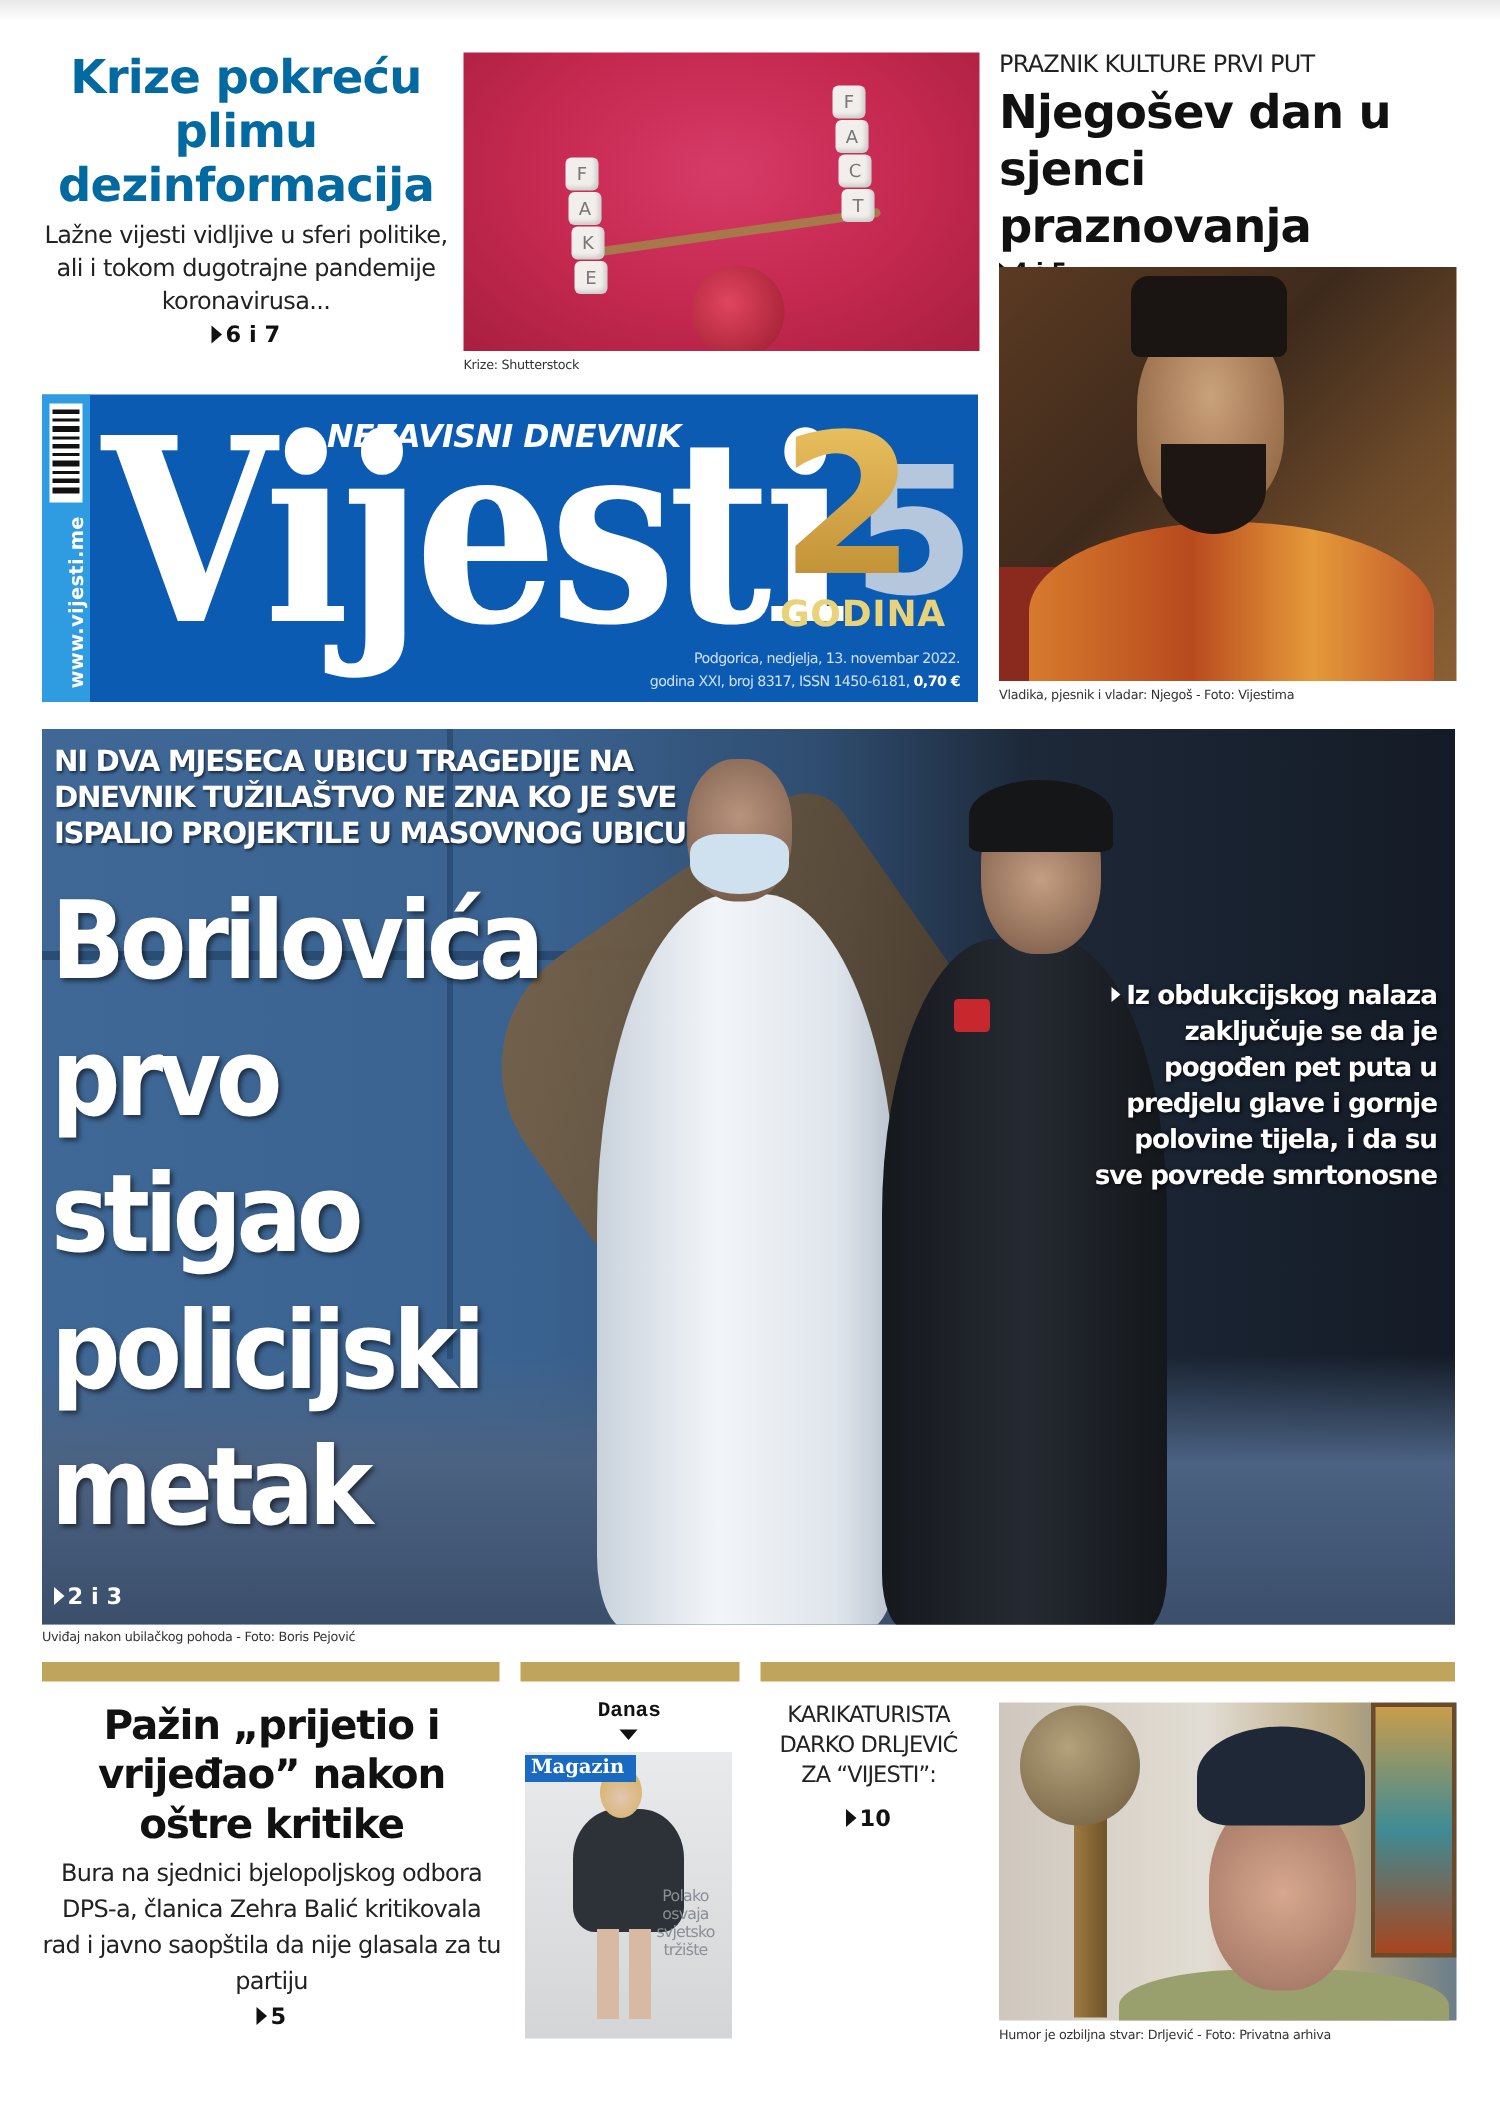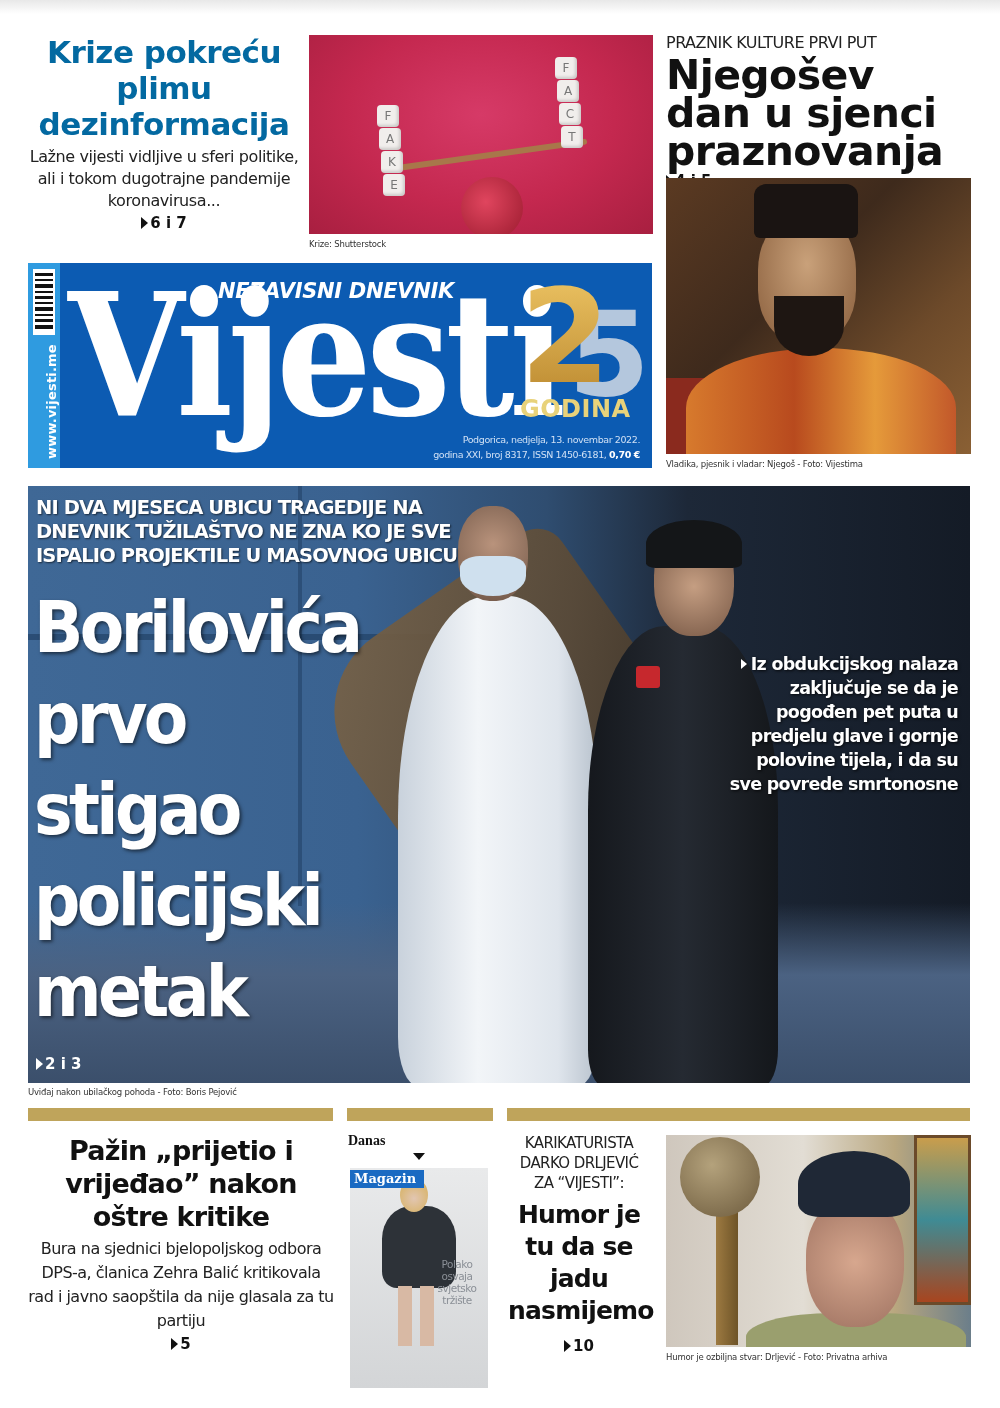--- a/index.html
+++ b/index.html
@@ -17,21 +17,21 @@
   
   .photo-fake { position: absolute; left: 309px; top: 35px; width: 344px; height: 199px; background: radial-gradient(ellipse at 50% 40%, #d63a67 0%, #c4284f 55%, #a81f40 100%); overflow: hidden; }
   .cube { position: absolute; width: 22px; height: 22px; background: #f1eeec; border-radius: 4px; font-family: "DejaVu Sans", sans-serif; font-size: 12px; color: #777; text-align: center; line-height: 22px; box-shadow: inset -2px -2px 3px rgba(0,0,0,0.15); }
   .plank { position: absolute; left: 75px; top: 132px; width: 205px; height: 6px; background: #a8774a; transform: rotate(-8deg); transform-origin: left center; border-radius: 3px; }
   .virus { position: absolute; left: 152px; top: 142px; width: 62px; height: 62px; border-radius: 50%; background: radial-gradient(circle at 40% 40%, #e0455e, #9a1a2e); }
   .caption { position: absolute; font-family: "DejaVu Sans", sans-serif; font-size: 8.5px; color: #333; letter-spacing: -0.2px; }
 
   
   .teaser-right { position: absolute; left: 666px; top: 33px; width: 303px; text-align: left; }
   .teaser-right .kicker { font-family: "DejaVu Sans", sans-serif; font-size: 16px; font-weight: 400; letter-spacing: -0.5px; color: #222; }
-  .teaser-right h2 { font-family: "DejaVu Sans", sans-serif; font-weight: 700; font-size: 41px; line-height: 38px; letter-spacing: -0.6px; margin-top: 4px; }
+  .teaser-right h2 { font-family: "DejaVu Sans", sans-serif; font-weight: 700; font-size: 31px; line-height: 38px; letter-spacing: -0.6px; margin-top: 4px; }
   .photo-njegos { position: absolute; left: 666px; top: 178px; width: 305px; height: 276px; background: linear-gradient(135deg, #5b3a22 0%, #3e2a1c 40%, #6d4a2a 70%, #8a6034 100%); overflow: hidden; }
   .njegos-face { position: absolute; left: 92px; top: 34px; width: 98px; height: 130px; border-radius: 45% 45% 40% 40%; background: radial-gradient(ellipse at 50% 40%, #c9a17a, #8a5f3d); }
   .njegos-hat { position: absolute; left: 88px; top: 6px; width: 104px; height: 54px; border-radius: 12px 12px 6px 6px; background: #1a1412; }
   .njegos-beard { position: absolute; left: 108px; top: 118px; width: 70px; height: 60px; border-radius: 0 0 50% 50%; background: #1e1612; }
   .njegos-body { position: absolute; left: 20px; top: 170px; width: 270px; height: 120px; border-radius: 50% 50% 0 0; background: linear-gradient(90deg, #d77a2d, #b84a1e 40%, #e59a3a 70%, #c2582a); }
   .njegos-shawl { position: absolute; left: 0; top: 200px; width: 100px; height: 80px; background: #8a2a1e; border-radius: 0 60% 0 0; }
 
   
   .masthead { position: absolute; left: 28px; top: 263px; width: 624px; height: 205px; background: #0c5bb2; overflow: hidden; }
   .masthead .strip { position: absolute; left: 0; top: 0; width: 32px; height: 205px; background: #2f9be0; }
@@ -70,23 +70,23 @@
   .bullets { position: absolute; right: 12px; top: 166px; width: 230px; text-align: right; font-family: "DejaVu Sans", sans-serif; font-weight: 700; font-size: 17.5px; line-height: 24px; color: #fff; letter-spacing: -0.7px; text-shadow: 1px 1px 3px rgba(0,0,0,0.8); }
   .bullets .tri-w { display: inline-block; width: 0; height: 0; border-top: 5px solid transparent; border-bottom: 5px solid transparent; border-left: 6px solid #fff; margin-right: 4px; vertical-align: 1px; }
 
   
   .goldbar { position: absolute; top: 1108px; height: 13px; background: #bfa45b; }
 
   .bottom-left { position: absolute; left: 28px; top: 1134px; width: 306px; text-align: center; }
   .bottom-left h3 { font-family: "DejaVu Sans", sans-serif; font-weight: 700; font-size: 27px; line-height: 33px; letter-spacing: -0.8px; }
   .bottom-left p { font-family: "DejaVu Sans", sans-serif; font-size: 16px; line-height: 24px; letter-spacing: -0.5px; color: #222; margin-top: 4px; }
 
-  .danas { position: absolute; left: 348px; top: 1133px; width: 143px; font-family: Liberation Serif, serif; font-weight: 700; font-size: 14px; }
+  .danas { position: absolute; left: 348px; top: 1133px; width: 143px; text-align: center; font-family: Liberation Mono, monospace; font-weight: 700; font-size: 14px; }
   .danas-tri { position: absolute; left: 413px; top: 1153px; width: 0; height: 0; border-left: 6px solid transparent; border-right: 6px solid transparent; border-top: 7px solid #111; }
-  .magazin { position: absolute; left: 350px; top: 1168px; width: 138px; height: 220px; background: linear-gradient(180deg, #e9eaeb, #d3d5d7); overflow: hidden; }
+  .magazin { position: absolute; left: 350px; top: 1168px; width: 138px; height: 191px; background: linear-gradient(180deg, #e9eaeb, #d3d5d7); overflow: hidden; }
   .magazin-label { position: absolute; left: 0; top: 2px; width: 74px; height: 18px; background: #1a6ac2; color: #fff; font-family: "DejaVu Serif", serif; font-weight: 700; font-size: 13px; line-height: 18px; padding-left: 4px; white-space: nowrap; overflow: hidden; }
   .mag-woman-head { position: absolute; left: 50px; top: 10px; width: 28px; height: 34px; border-radius: 50%; background: radial-gradient(circle at 50% 60%, #e2c6b2, #d8b46b 70%); }
   .mag-woman-dress { position: absolute; left: 32px; top: 38px; width: 74px; height: 82px; border-radius: 40% 40% 20% 20%; background: #2d3238; }
   .mag-legs { position: absolute; left: 48px; top: 118px; width: 36px; height: 60px; background: linear-gradient(90deg, #d8b9a4 0 40%, transparent 40% 60%, #d8b9a4 60%); }
   .mag-text { position: absolute; right: 6px; top: 90px; text-align: right; font-family: "DejaVu Sans", sans-serif; font-size: 10.5px; line-height: 12px; color: #8a8f96; letter-spacing: -0.5px; }
 
   .bottom-mid { position: absolute; left: 508px; top: 1133px; width: 142px; text-align: center; }
   .bottom-mid .kicker { font-family: "DejaVu Sans", sans-serif; font-size: 15px; line-height: 20px; letter-spacing: -0.6px; color: #222; }
   .bottom-mid h3 { font-family: "DejaVu Sans", sans-serif; font-weight: 700; font-size: 25px; line-height: 32px; letter-spacing: -0.8px; margin-top: 6px; }
 
@@ -217,21 +217,20 @@
 <div class="magazin">
   <div class="mag-woman-dress"></div>
   <div class="mag-woman-head"></div>
   <div class="mag-legs"></div>
   <div class="magazin-label">Magazin</div>
   <div class="mag-text" style="width:50px;text-align:center;">Polako osvaja svjetsko tržište</div>
 </div>
 
 <div class="bottom-mid">
   <div class="kicker">KARIKATURISTA DARKO DRLJEVIĆ ZA “VIJESTI”:</div>
-  <h3>Humor je tu da se jadu nasmijemo</h3>
   <div class="pageref" style="margin-top:10px"><span class="tri"></span><span>10</span></div>
 </div>
 <div class="photo-drljevic">
   <div class="dr-painting"></div>
   <div class="dr-shirt"></div>
   <div class="dr-face"></div>
   <div class="dr-cap"></div>
   <div class="dr-stick"></div>
   <div class="dr-trophy"></div>
 </div>

